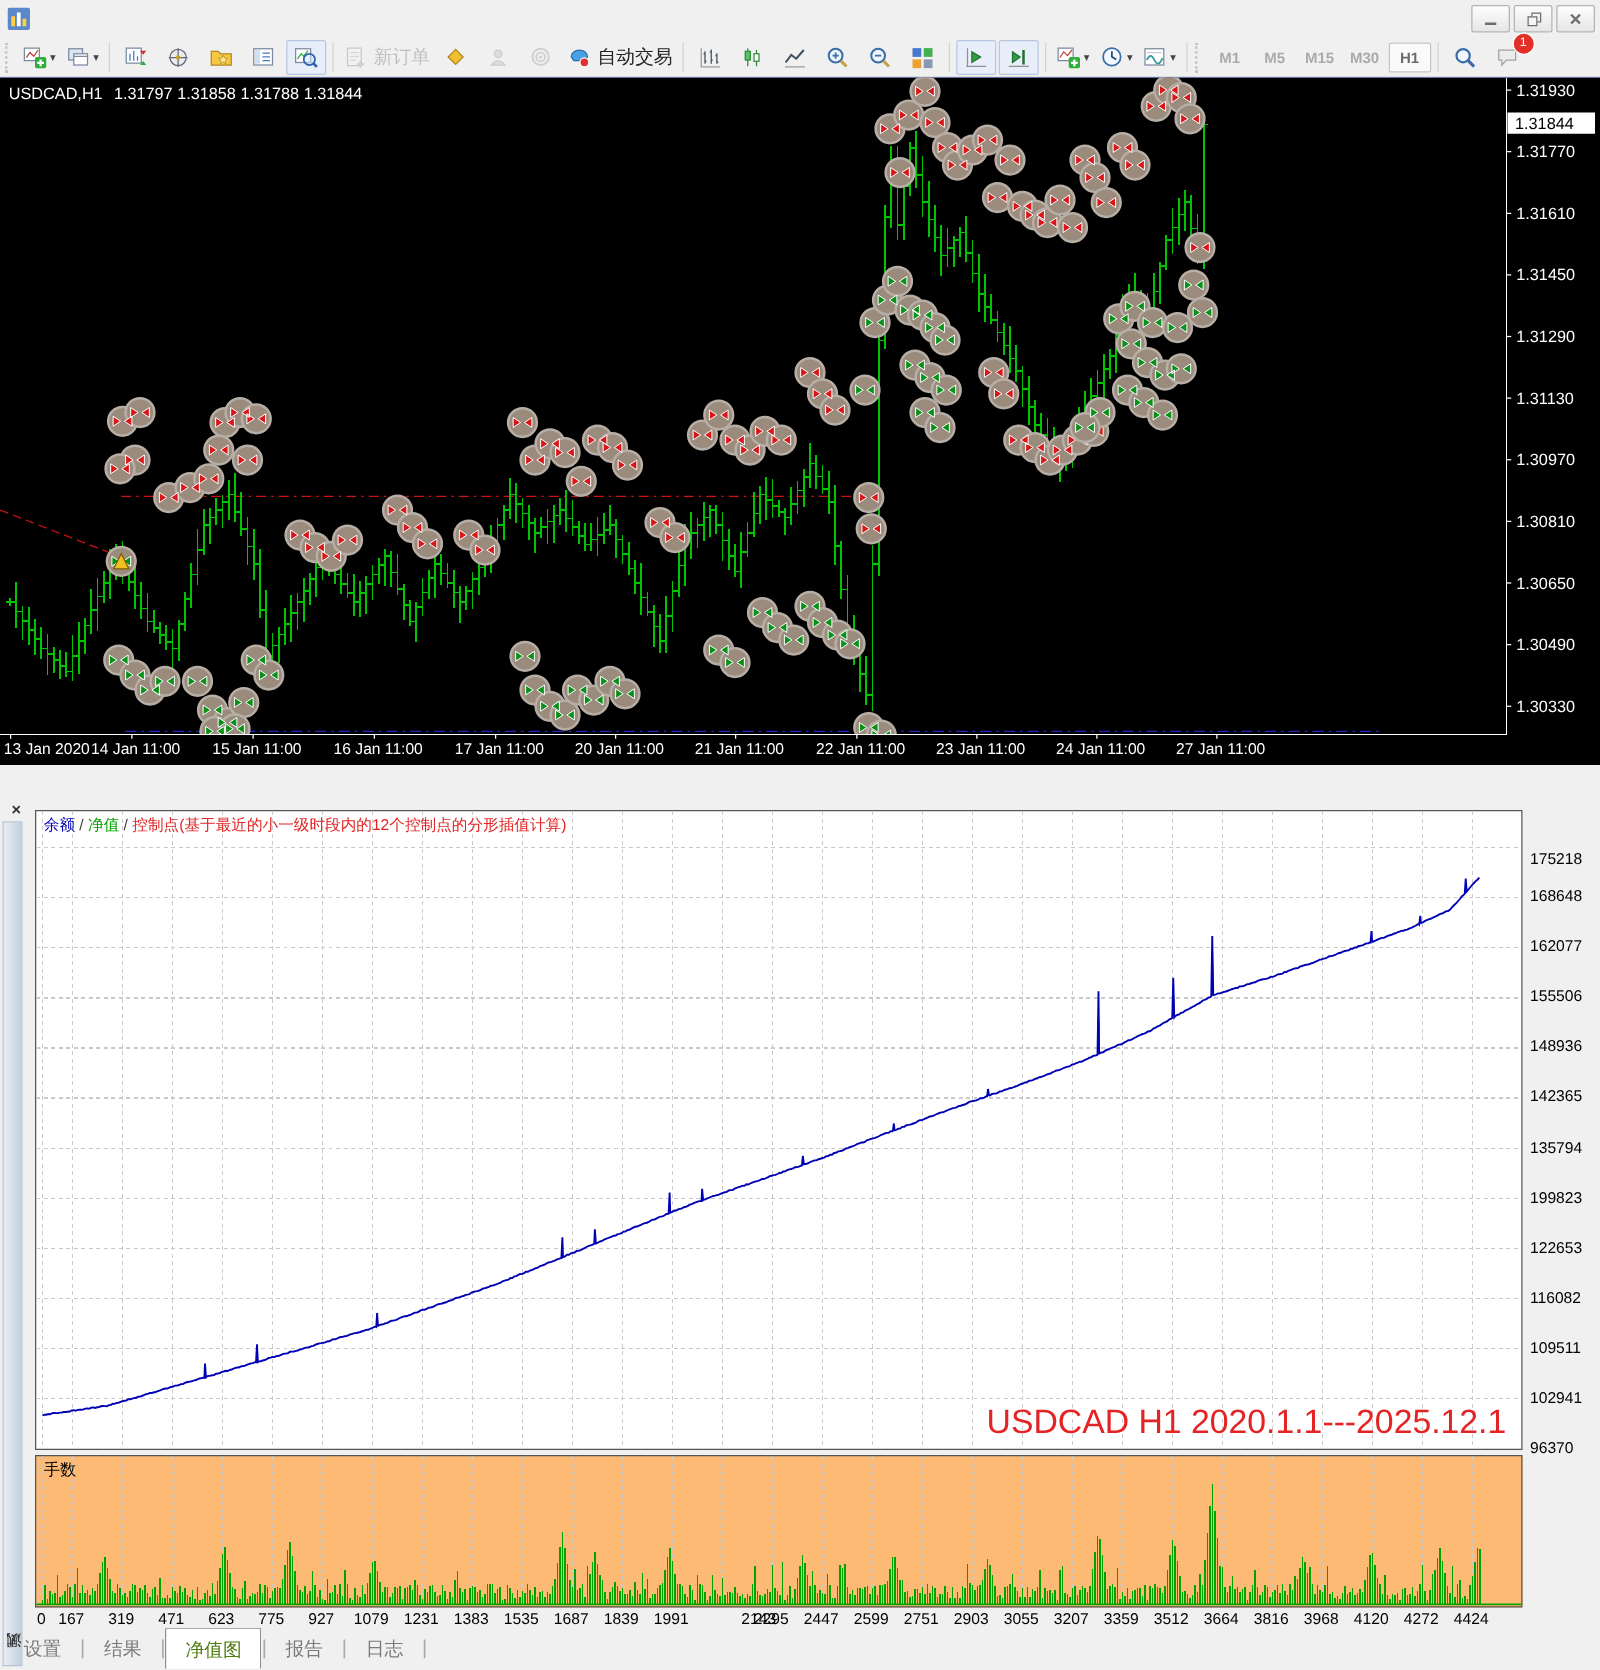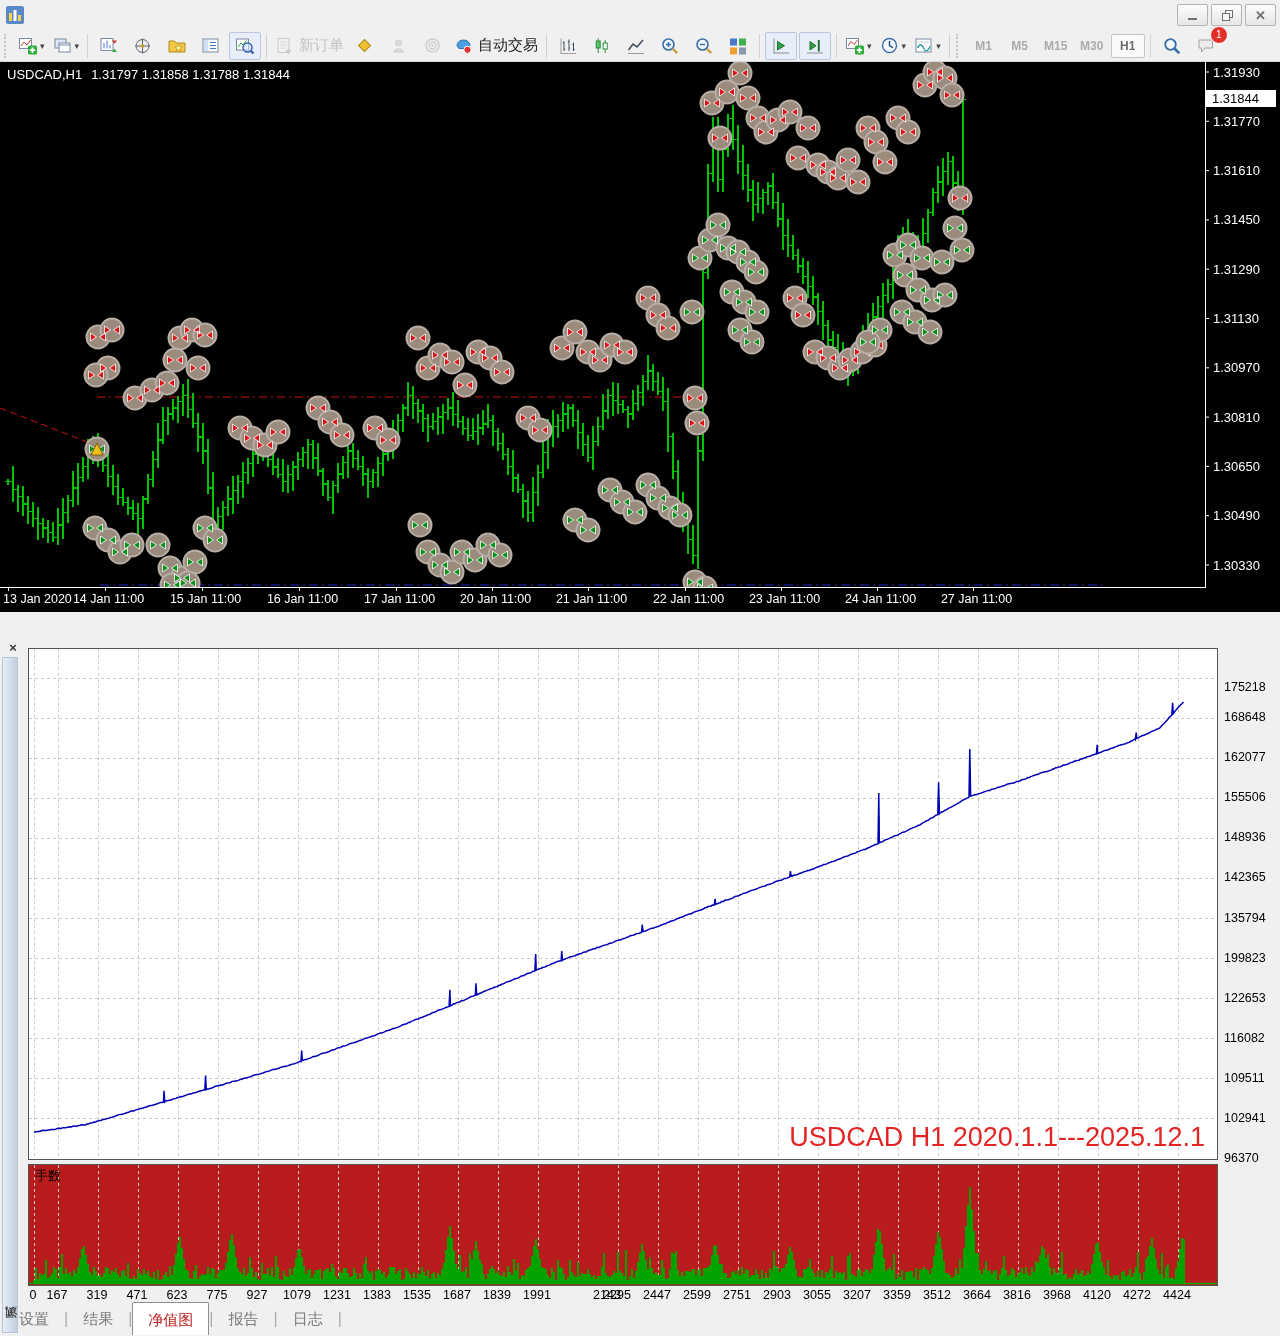--- a/index.html
+++ b/index.html
@@ -56,27 +56,27 @@
   #tester-close{position:absolute;left:6px;top:2px;font-size:13px;font-weight:bold;color:#333;width:14px;height:14px;
                 display:flex;align-items:center;justify-content:center;}
   #tester-strip{position:absolute;left:2px;top:19px;width:16px;height:676px;
                 background:linear-gradient(90deg,#e8eef6,#c2cfdf);border:1px solid #b8c4d4;box-sizing:border-box;}
   #tester-vlabel{position:absolute;bottom:4px;left:0;width:14px;text-align:center;
                  writing-mode:vertical-rl;transform:rotate(180deg);font-size:12px;color:#333;}
   #equity-wrap{position:absolute;left:28px;top:10px;width:1190px;height:512px;background:#fff;border:1px solid #555;box-sizing:border-box;}
   #equity-legend{position:absolute;left:6px;top:3px;font-size:12.5px;white-space:nowrap;}
   #annotation{position:absolute;right:12px;bottom:6px;font-size:27px;color:#e42424;white-space:nowrap;}
   #equity-ylabels .yl{position:absolute;left:1224px;font-size:12.5px;color:#000;}
-  #lots-wrap{position:absolute;left:28px;top:526px;width:1190px;height:122px;background:#b91c1c;border:1px solid #555;box-sizing:border-box;}
+  #lots-wrap{position:absolute;left:28px;top:526px;width:1190px;height:122px;background:#fdba74;border:1px solid #555;box-sizing:border-box;}
   #lots-label{position:absolute;left:6px;top:2px;font-size:13px;color:#000;}
   #x-labels{position:absolute;left:28px;top:650px;width:1200px;height:16px;}
   #x-labels .xl{position:absolute;top:0;font-size:12.5px;color:#000;transform:translateX(-50%);}
   #tester-tabs{position:absolute;left:4px;top:667px;display:flex;align-items:flex-start;height:30px;}
   .ttab{font-size:15px;color:#7a7a7a;padding:5px 15px;}
-  .ttab.active{background:#fff;color:#b91c1c;border:1px solid #8f8f8f;border-bottom:none;margin-top:-3px;padding-top:8px;border-radius:2px 2px 0 0;}
+  .ttab.active{background:#fff;color:#4d7c0f;border:1px solid #8f8f8f;border-bottom:none;margin-top:-3px;padding-top:8px;border-radius:2px 2px 0 0;}
   .ttab-sep{color:#aaa;margin-top:5px;}
   svg text{font-family:"Liberation Sans",sans-serif;}
 </style>
 </head>
 <body>
 
 <div id="app">
   <div id="menubar">
     <span id="app-icon">
       <svg width="18" height="18" viewBox="0 0 18 18">
@@ -555,20 +555,21 @@
       <span id="tester-vlabel">测试</span>
     </div>
     <div id="equity-wrap">
       <svg id="equity-svg" width="1188" height="510">
           <path d="M5 0 V510 M29 0 V510 M69 0 V510 M109 0 V510 M149 0 V510 M189 0 V510 M229 0 V510 M269 0 V510 M309 0 V510 M349 0 V510 M389 0 V510 M429 0 V510 M469 0 V510 M509 0 V510 M549 0 V510 M589 0 V510 M629 0 V510 M669 0 V510 M709 0 V510 M749 0 V510 M789 0 V510 M829 0 V510 M869 0 V510 M909 0 V510 M949 0 V510 M989 0 V510 M1029 0 V510 M1069 0 V510 M1109 0 V510 M1149 0 V510 M0 29.0 H1188 M0 69.1 H1188 M0 109.2 H1188 M0 149.3 H1188 M0 189.3 H1188 M0 229.4 H1188 M0 269.5 H1188 M0 309.6 H1188 M0 349.7 H1188 M0 389.8 H1188 M0 429.8 H1188 M0 469.9 H1188 M0 510.0 H1188 " stroke="#cacaca" stroke-dasharray="3 3" shape-rendering="crispEdges"></path>
           <path d="M849.8 194.1 V166.6" stroke="#00a000" stroke-width="1.6"></path>
           <path d="M909.6 165.0 V147.6" stroke="#00a000" stroke-width="1.6"></path>
           <path d="M940.8 147.5 V121.3" stroke="#00a000" stroke-width="1.6"></path>
           <polyline points="5.0,483.4 6.6,482.7 8.1,482.8 9.7,482.2 11.2,482.4 12.8,481.5 14.4,481.3 15.9,481.5 17.5,481.5 19.0,481.1 20.6,481.0 22.2,480.5 23.7,480.6 25.3,480.4 26.8,480.2 28.4,479.4 30.0,479.1 31.5,479.6 33.1,478.9 34.6,478.8 36.2,478.8 37.8,478.5 39.3,477.9 40.9,477.7 42.4,478.0 44.0,477.2 45.6,476.9 47.1,477.4 48.7,476.8 50.2,476.6 51.8,476.0 53.3,475.8 54.9,475.9 56.5,476.0 58.0,475.1 59.6,475.1 61.1,474.0 62.7,474.1 64.3,473.3 65.8,473.2 67.4,472.5 68.9,472.0 70.5,471.6 72.1,471.5 73.6,470.4 75.2,470.4 76.7,469.9 78.3,469.5 79.9,469.2 81.4,468.4 83.0,468.3 84.5,467.8 86.1,467.2 87.7,466.4 89.2,466.1 90.8,465.4 92.3,465.4 93.9,465.0 95.5,464.6 97.0,464.0 98.6,463.5 100.1,463.0 101.7,462.2 103.3,461.8 104.8,461.9 106.4,461.1 107.9,460.6 109.5,460.2 111.1,459.5 112.6,459.5 114.2,459.0 115.7,458.3 117.3,458.3 118.9,457.3 120.4,456.8 122.0,456.4 123.5,456.3 125.1,455.7 126.7,455.3 128.2,454.8 129.8,454.1 131.3,453.6 132.9,453.4 134.2,453.0 134.5,453.1 135.0,441.8 135.8,452.8 136.0,452.6 137.6,451.7 139.1,451.6 140.7,451.2 142.3,451.0 143.8,450.0 145.4,449.8 146.9,449.4 148.5,448.5 150.0,448.2 151.6,447.6 153.2,447.8 154.7,447.0 156.3,446.6 157.8,445.9 159.4,445.3 161.0,445.0 162.5,444.8 164.1,444.0 165.6,443.8 167.2,443.5 168.8,442.7 170.3,442.2 171.9,441.7 173.4,441.5 175.0,440.7 175.8,440.8 176.6,426.5 176.6,426.5 177.3,440.6 178.1,440.1 179.7,440.0 181.2,439.4 182.8,439.0 184.4,438.3 185.9,437.4 187.5,437.1 189.0,436.5 190.6,436.7 192.2,435.7 193.7,435.9 195.3,435.1 196.8,434.5 198.4,433.9 200.0,433.8 201.5,433.5 203.1,432.4 204.6,432.3 206.2,432.2 207.8,431.7 209.3,431.4 210.9,430.6 212.4,430.3 214.0,429.7 215.6,429.1 217.1,428.9 218.7,428.6 220.2,427.9 221.8,427.7 223.4,426.7 224.9,426.2 226.5,425.7 228.0,425.5 229.6,425.2 231.2,424.9 232.7,424.2 234.3,424.0 235.8,423.3 237.4,422.4 239.0,422.5 240.5,421.9 242.1,421.1 243.6,420.6 245.2,420.5 246.7,420.0 248.3,419.8 249.9,419.2 251.4,418.4 253.0,418.1 254.5,417.5 256.1,417.4 257.7,417.0 259.2,416.6 260.8,416.0 262.3,415.5 263.9,414.9 265.5,414.8 267.0,414.1 268.6,413.6 270.1,412.6 271.7,412.2 272.0,412.4 272.7,401.5 273.3,411.6 273.5,411.6 274.8,410.9 276.4,410.6 277.9,410.3 279.5,409.6 281.1,409.3 282.6,408.3 284.2,407.6 285.7,407.5 287.3,407.1 288.9,406.5 290.4,405.6 292.0,404.9 293.5,404.3 295.1,404.0 296.7,403.8 298.2,403.2 299.8,402.7 301.3,401.9 302.9,401.1 304.5,401.1 306.0,400.3 307.6,399.3 309.1,398.7 310.7,398.8 312.3,398.2 313.8,397.1 315.4,397.1 316.9,396.6 318.5,395.9 320.1,395.0 321.6,394.4 323.2,394.1 324.7,393.8 326.3,393.2 327.9,392.8 329.4,392.0 331.0,391.4 332.5,391.1 334.1,390.3 335.7,389.4 337.2,389.1 338.8,388.8 340.3,388.1 341.9,387.8 343.4,386.9 345.0,386.7 346.6,386.3 348.1,385.1 349.7,384.6 351.2,384.1 352.8,383.9 354.4,383.4 355.9,382.7 357.5,381.8 359.0,381.5 360.6,381.0 362.2,380.5 363.7,379.6 365.3,379.5 366.8,378.9 368.4,378.4 370.0,377.6 371.5,377.1 373.1,376.0 374.6,375.5 376.2,375.1 377.8,374.8 379.3,373.4 380.9,373.5 382.4,372.1 384.0,371.9 385.6,370.9 387.1,370.2 388.7,370.3 390.2,369.5 391.8,368.4 393.4,368.4 394.9,367.4 396.5,367.0 398.0,366.3 399.6,365.6 401.2,365.2 402.7,364.0 404.3,363.5 405.8,363.0 407.4,362.4 409.0,361.2 410.5,360.8 412.1,360.5 413.6,359.9 415.2,359.4 416.8,358.4 418.3,358.1 419.9,357.4 420.1,357.4 420.9,340.8 421.4,356.8 421.7,356.7 423.0,356.1 424.6,354.8 426.1,354.8 427.7,353.6 429.2,353.2 430.8,353.0 432.4,351.6 433.9,351.7 435.5,351.1 437.0,350.2 438.6,349.6 440.1,348.6 441.7,347.8 443.3,347.3 444.8,346.9 446.1,346.1 446.4,346.1 446.9,334.4 447.7,345.9 447.9,345.9 449.5,345.0 451.1,344.2 452.6,343.8 454.2,342.7 455.7,342.2 457.3,341.4 458.9,340.9 460.4,340.3 462.0,339.6 463.5,339.4 465.1,338.3 466.7,338.1 468.2,337.6 469.8,336.3 471.3,336.2 472.9,335.1 474.5,334.8 476.0,333.9 477.6,333.1 479.1,332.4 480.7,332.2 482.3,331.5 483.8,330.9 485.4,330.0 486.9,329.5 488.5,329.2 490.1,328.6 491.6,327.4 493.2,326.7 494.7,326.7 496.3,325.7 497.9,324.8 499.4,324.3 501.0,324.1 502.5,323.4 504.1,322.2 505.7,322.1 505.9,321.6 506.7,305.0 507.2,321.2 507.5,321.1 508.8,320.5 510.3,319.6 511.9,319.4 513.5,318.5 515.0,318.1 516.6,317.7 518.1,316.7 519.7,316.4 521.3,315.7 522.8,314.7 524.4,314.3 525.9,313.5 527.5,312.9 529.1,312.3 530.6,311.9 531.9,311.8 532.2,311.8 532.7,302.1 533.5,311.0 533.7,310.8 535.3,310.5 536.8,309.6 538.4,309.1 540.0,308.4 541.5,307.8 543.1,307.5 544.6,307.1 546.2,306.7 547.8,305.8 549.3,305.3 550.9,304.8 552.4,304.5 554.0,303.4 555.6,303.1 557.1,303.0 558.7,301.9 560.2,301.3 561.8,300.7 563.4,300.3 564.9,299.6 566.5,299.7 568.0,298.4 569.6,298.6 571.2,297.8 572.7,297.1 574.3,296.5 575.8,296.1 577.4,295.7 579.0,295.2 580.5,294.2 582.1,294.2 583.6,293.6 585.2,292.9 586.8,291.9 588.3,291.6 589.9,291.1 591.4,290.9 593.0,290.2 594.6,289.4 596.1,289.3 597.7,288.2 599.2,288.1 600.8,287.0 602.4,286.5 603.9,286.2 605.5,285.8 607.0,284.8 608.6,284.6 610.2,284.3 611.7,283.6 612.5,283.4 613.3,275.6 613.3,275.6 614.1,282.5 614.8,282.3 616.4,282.0 618.0,281.4 619.5,280.4 621.1,279.9 622.6,279.3 624.2,279.3 625.8,278.4 627.3,278.0 628.9,277.4 630.4,277.1 632.0,276.0 633.5,275.8 635.1,274.7 636.7,274.8 638.2,273.4 639.8,273.2 641.3,272.3 642.9,271.9 644.5,271.6 646.0,270.9 647.6,269.8 649.1,269.5 650.7,268.8 652.3,268.3 653.8,267.8 655.4,267.0 656.9,266.1 658.5,265.7 660.1,264.9 661.6,265.0 663.2,264.3 664.7,263.1 666.3,262.7 667.9,262.1 669.4,261.7 671.0,261.3 672.5,260.8 674.1,260.0 675.7,259.0 677.2,258.5 678.8,257.8 680.3,257.3 681.9,257.2 683.5,256.0 685.0,256.1 685.3,255.7 686.1,249.8 686.6,254.9 686.8,255.3 688.1,254.8 689.7,254.0 691.3,253.7 692.8,252.5 694.4,252.4 695.9,251.3 697.5,250.9 699.1,250.7 700.6,250.2 702.2,249.6 703.7,249.1 705.3,247.9 706.9,247.2 708.4,247.0 710.0,246.5 711.5,245.7 713.1,245.1 714.7,244.2 716.2,244.0 717.8,243.5 719.3,242.8 720.9,242.0 722.5,241.4 724.0,240.9 725.6,240.8 727.1,240.0 728.7,239.4 730.2,238.6 731.8,238.1 733.4,237.5 734.9,237.3 736.5,236.8 738.0,235.8 739.6,235.6 741.2,235.0 742.7,234.6 744.3,233.9 745.8,232.9 747.4,232.2 749.0,231.9 750.5,231.6 752.1,231.3 753.6,230.6 755.2,229.5 756.8,229.6 758.3,229.1 759.9,228.2 760.7,228.0 761.4,222.2 761.4,222.2 762.2,227.2 763.0,227.4 764.6,226.2 766.1,225.9 767.7,225.8 769.2,225.3 770.8,224.2 772.4,224.1 773.9,223.2 775.5,222.6 777.0,222.3 778.6,221.6 780.2,221.4 781.7,220.8 783.3,220.2 784.8,219.7 786.4,218.9 788.0,218.2 789.5,217.7 791.1,217.0 792.6,216.8 794.2,215.6 795.8,215.5 797.3,215.1 798.9,214.1 800.4,213.8 802.0,212.9 803.6,212.6 805.1,212.1 806.7,211.5 808.2,210.7 809.8,210.2 811.4,209.8 812.9,208.9 814.5,208.2 816.0,207.4 817.6,207.2 819.2,206.7 820.7,206.0 822.3,205.2 823.8,204.7 825.4,204.3 826.9,203.9 828.5,202.7 830.1,202.4 831.6,201.6 833.2,201.1 834.7,200.4 836.3,200.4 837.9,199.5 839.4,198.7 841.0,198.2 842.5,197.1 844.1,196.8 845.7,195.6 847.2,195.5 848.8,195.0 849.0,194.6 849.8,144.1 850.3,193.8 850.6,193.8 851.9,193.0 853.5,192.8 855.0,191.7 856.6,190.8 858.1,190.4 859.7,189.6 861.3,188.9 862.8,188.5 864.4,187.4 865.9,186.7 867.5,186.6 869.1,185.9 870.6,184.9 872.2,184.1 873.7,183.2 875.3,183.1 876.9,182.3 878.4,181.4 880.0,180.6 881.5,179.7 883.1,179.1 884.7,178.4 886.2,177.9 887.8,177.3 889.3,176.2 890.9,176.0 892.5,175.0 894.0,173.6 895.6,173.1 897.1,172.0 898.7,171.5 900.3,170.4 901.8,169.2 903.4,168.7 904.9,167.9 906.5,166.5 908.1,165.9 908.8,165.3 909.6,133.3 909.6,133.3 910.4,164.9 911.2,163.9 912.7,163.0 914.3,162.6 915.8,161.3 917.4,160.9 919.0,159.6 920.5,158.9 922.1,158.2 923.6,157.3 925.2,156.4 926.8,155.7 928.3,154.6 929.9,153.9 931.4,152.9 933.0,151.6 934.6,150.8 936.1,150.3 937.7,149.1 939.2,148.7 940.0,148.1 940.8,99.9 940.8,99.9 941.6,146.9 942.4,147.0 943.9,146.4 945.5,145.7 947.0,145.7 948.6,145.1 950.2,144.5 951.7,144.2 953.3,143.6 954.8,143.0 956.4,142.4 958.0,141.9 959.5,141.3 961.1,141.4 962.6,140.2 964.2,140.1 965.8,139.8 967.3,139.1 968.9,138.3 970.4,138.2 972.0,137.6 973.6,137.1 975.1,136.8 976.7,135.9 978.2,135.3 979.8,134.8 981.4,134.4 982.9,134.3 984.5,133.9 986.0,133.5 987.6,132.4 989.2,132.5 990.7,132.0 992.3,131.0 993.8,130.4 995.4,130.2 997.0,129.9 998.5,128.6 1000.1,128.7 1001.6,127.6 1003.2,127.1 1004.8,126.5 1006.3,125.9 1007.9,125.6 1009.4,125.4 1011.0,124.2 1012.5,123.8 1014.1,123.3 1015.7,122.8 1017.2,122.7 1018.8,122.2 1020.3,121.6 1021.9,121.1 1023.5,120.3 1025.0,119.8 1026.6,118.7 1028.1,118.7 1029.7,117.9 1031.3,117.7 1032.8,117.0 1034.4,116.0 1035.9,115.9 1037.5,115.5 1039.1,115.0 1040.6,114.2 1042.2,113.4 1043.7,113.2 1045.3,112.2 1046.9,111.8 1048.4,111.5 1050.0,111.2 1051.5,110.1 1053.1,110.0 1054.7,109.0 1056.2,109.0 1057.8,107.8 1059.3,107.6 1060.9,107.3 1062.5,106.5 1064.0,105.7 1065.6,105.6 1067.1,104.7 1067.4,104.9 1068.2,95.9 1068.7,104.4 1069.0,104.6 1070.3,103.9 1071.8,103.3 1073.4,102.5 1074.9,101.9 1076.5,101.3 1078.1,101.3 1079.6,100.5 1081.2,99.7 1082.7,99.2 1084.3,98.8 1085.9,98.0 1087.4,97.6 1089.0,96.8 1090.5,96.3 1092.1,95.7 1093.7,95.6 1095.2,94.9 1096.8,94.7 1098.3,93.9 1099.9,93.4 1101.5,92.5 1103.0,91.8 1104.6,90.9 1106.1,89.9 1106.4,90.4 1107.2,83.6 1107.7,89.3 1107.9,89.4 1109.2,88.9 1110.8,87.9 1112.4,87.0 1113.9,86.5 1115.5,86.0 1117.0,85.3 1118.6,84.5 1120.2,84.0 1121.7,82.9 1123.3,82.1 1124.8,81.8 1126.4,80.9 1128.0,79.9 1129.5,79.8 1131.1,78.7 1132.6,76.8 1134.2,75.2 1135.8,73.7 1137.3,72.0 1138.9,70.2 1140.4,68.1 1142.0,66.9 1142.8,65.9 1143.6,53.9 1143.6,53.9 1144.3,64.3 1145.1,63.4 1146.7,61.4 1148.2,59.6 1149.8,57.8 1151.4,56.1 1152.9,54.8 1154.5,53.1 " fill="none" stroke="#0000b4" stroke-width="1.5"></polyline>
         </svg>
+      <div id="equity-legend"><span style="color: rgb(0, 0, 180);">余额</span><span style="color: rgb(68, 68, 68);"> / </span><span style="color: rgb(0, 160, 0);">净值</span><span style="color: rgb(68, 68, 68);"> / </span><span style="color: rgb(228, 36, 36);">控制点(基于最近的小一级时段内的12个控制点的分形插值计算)</span></div>
       <div id="annotation">USDCAD H1 2020.1.1---2025.12.1</div>
     </div>
     <div id="equity-ylabels">
         <div class="yl" style="top: 42px;">175218</div>
         <div class="yl" style="top: 72.0793px;">168648</div>
         <div class="yl" style="top: 112.165px;">162077</div>
         <div class="yl" style="top: 152.25px;">155506</div>
         <div class="yl" style="top: 192.329px;">148936</div>
         <div class="yl" style="top: 232.415px;">142365</div>
         <div class="yl" style="top: 272.5px;">135794</div>

